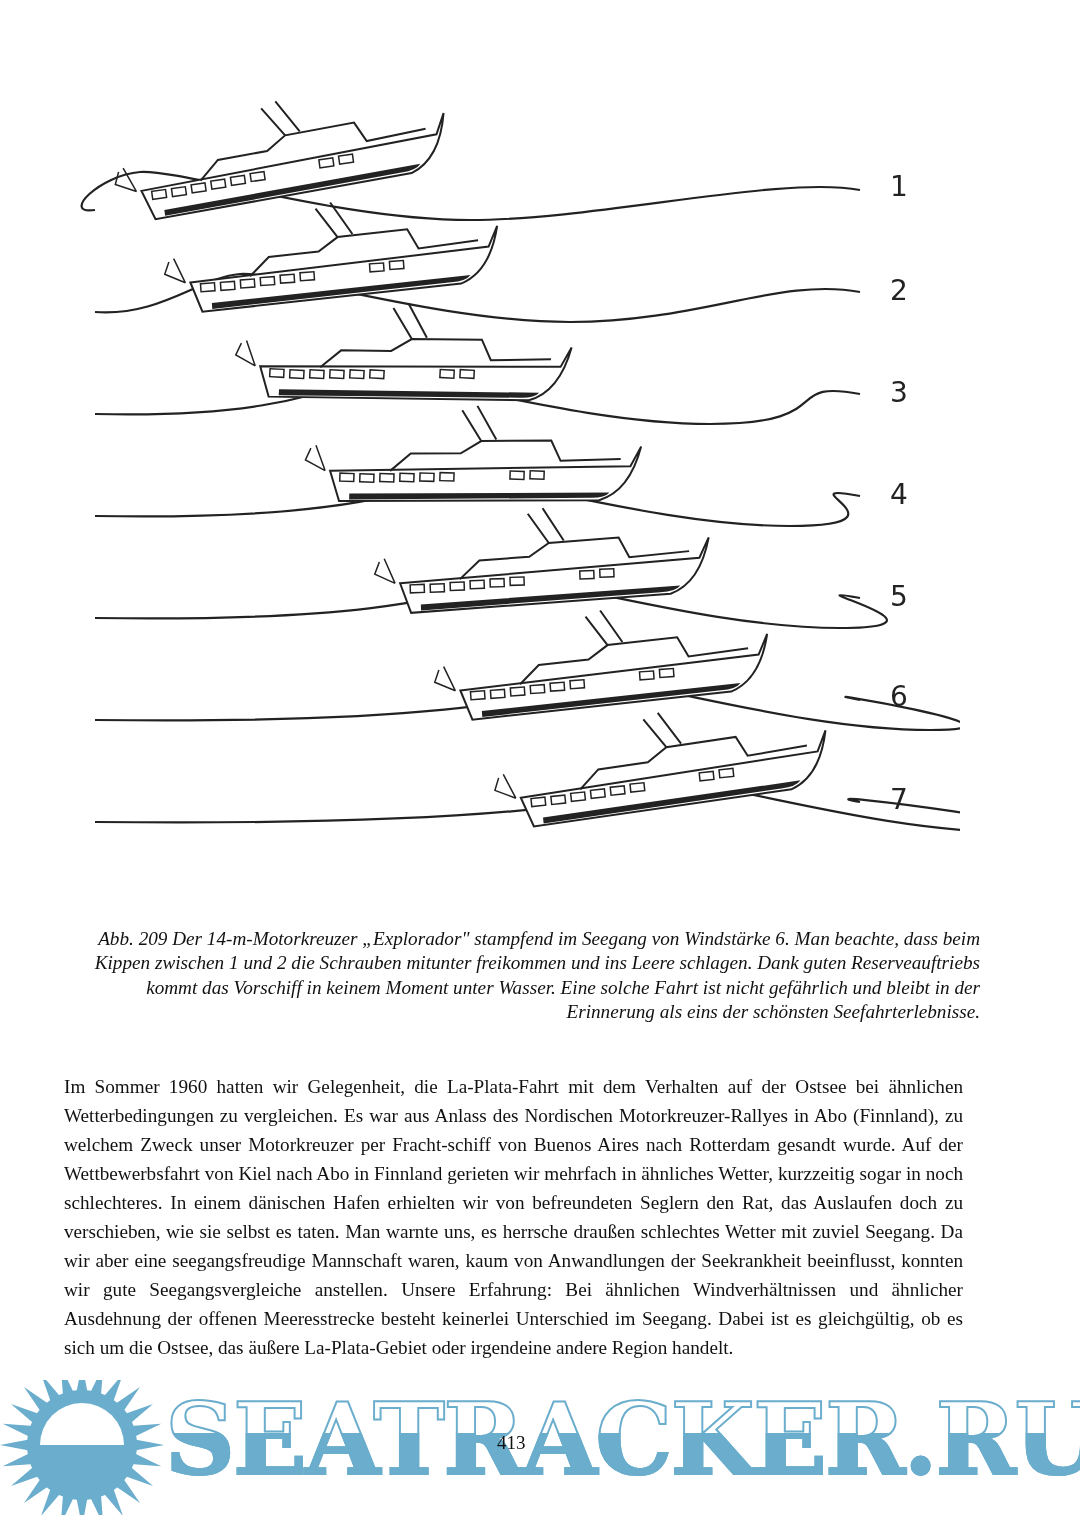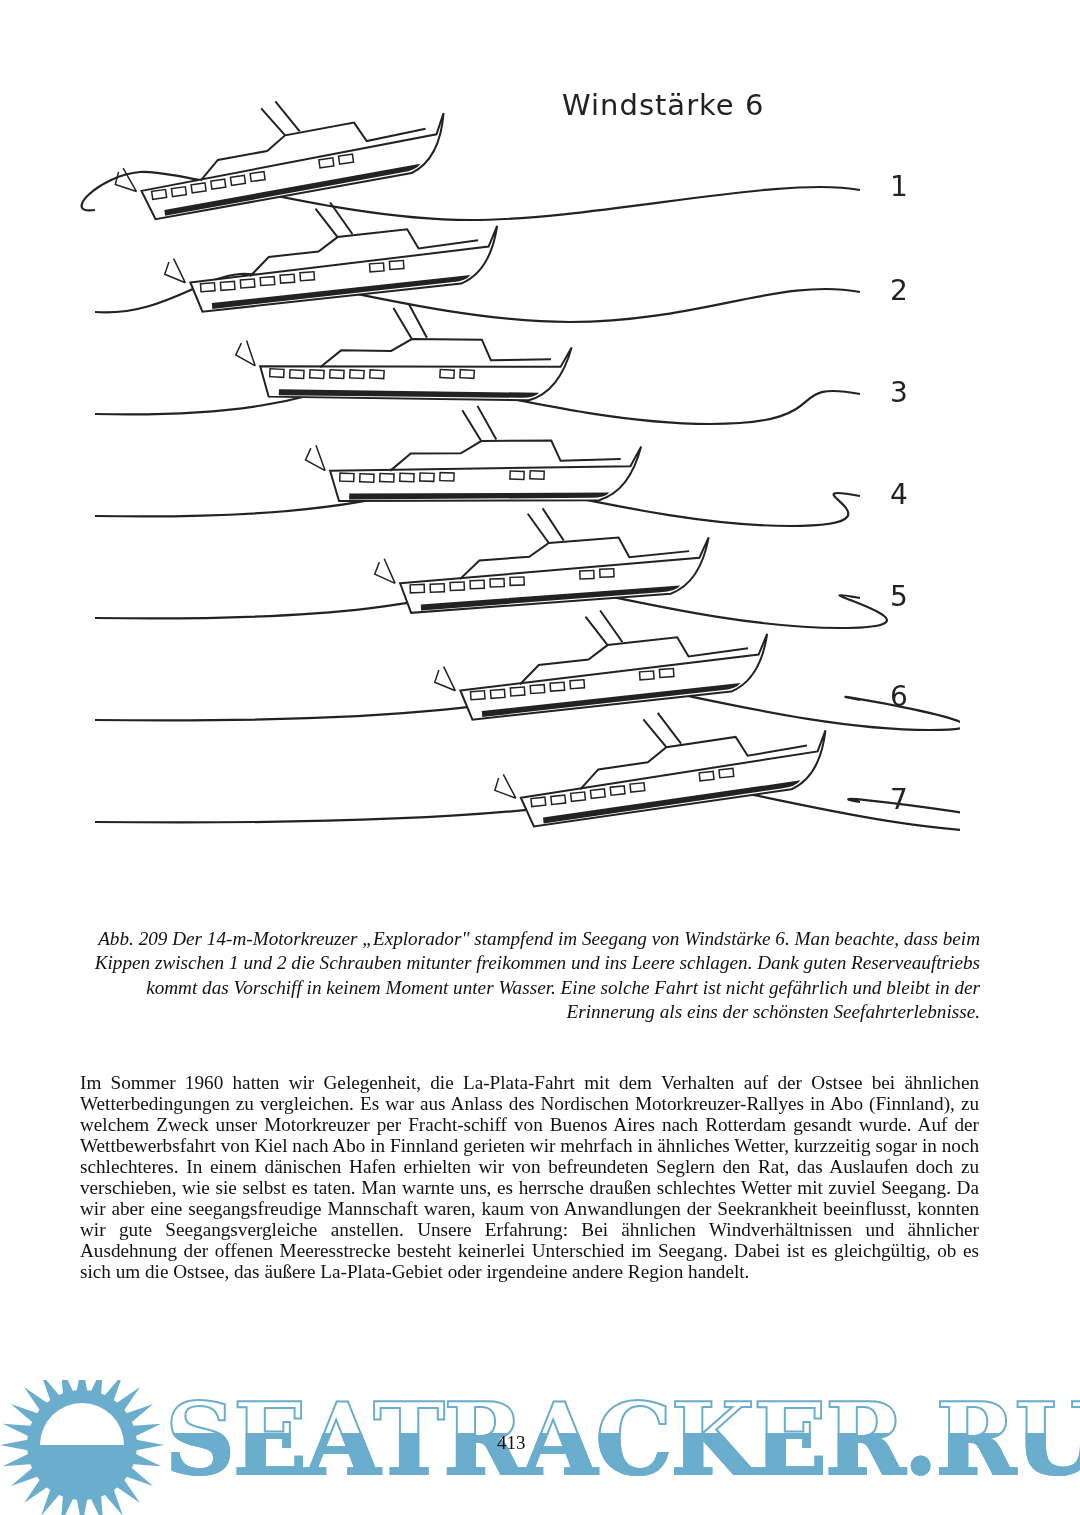--- a/index.html
+++ b/index.html
@@ -2,21 +2,21 @@
 <html><head>
 <meta charset="utf-8">
 <style>
   html, body { margin:0; padding:0; background:#ffffff; }
   body { width:1080px; height:1515px; position:relative; overflow:hidden; font-family:"Liberation Serif", serif; color:#111; }
   .figure { position:absolute; left:80px; top:70px; width:880px; height:790px; }
   .figure svg { width:100%; height:100%; }
   .fig-title { position:absolute; left:482px; top:18px; font-family:"DejaVu Sans", sans-serif; font-size:29px; color:#222; letter-spacing:1px; }
   .wave-label { position:absolute; font-family:"DejaVu Sans", sans-serif; font-size:28px; color:#222; }
   .caption { position:absolute; left:80px; top:927px; width:900px; font-style:italic; font-size:19.2px; line-height:24.4px;text-align:right; }
-  .body-text { position:absolute; left:80px; top:1072px; width:899px; font-size:19.2px; line-height:21px; text-align:justify; }
+  .body-text { position:absolute; left:64px; top:1072px; width:899px; font-size:19.2px; line-height:29px; text-align:justify; }
   .page-number { position:absolute; left:497px; top:1432px; font-size:19px; color:#111; z-index:3; }
   .watermark { position:absolute; left:0; top:1380px; width:1080px; height:135px; z-index:2; }
   .wm-text { position:absolute; left:165px; top:1389px; font-family:"DejaVu Serif", serif; font-weight:bold; font-size:100px; letter-spacing:-2px; color:#6aadcc; line-height:1; z-index:2;
     background: linear-gradient(to bottom, transparent 0, transparent 44%, #6aadcc 44%); -webkit-background-clip:text; background-clip:text; -webkit-text-fill-color:transparent; -webkit-text-stroke:2px #6aadcc; transform:scaleX(0.97); transform-origin:left; }
 </style>
 </head>
 <body>
 
 <div class="figure">
   <svg id="fig-svg" viewBox="0 0 880 790">
@@ -140,21 +140,20 @@
         <rect x="50" y="41" width="14" height="8"></rect>
           <rect x="70" y="40" width="14" height="8"></rect>
         <rect x="90" y="39" width="14" height="8"></rect>
           <rect x="110" y="38" width="14" height="8"></rect>
         <rect x="180" y="34" width="14" height="8"></rect>
           <rect x="200" y="33" width="14" height="8"></rect>
       </g>
       <path d="M-5 40 L-25 30 L-20 18 M-5 40 L-15 15" stroke="#222" stroke-width="1.5" fill="none"></path>
       </g>
     </svg>
-  <div class="fig-title">Windstärke 6</div>
   <div class="wave-label" style="left:810px;top:100px">1</div>
   <div class="wave-label" style="left:810px;top:204px">2</div>
   <div class="wave-label" style="left:810px;top:306px">3</div>
   <div class="wave-label" style="left:810px;top:408px">4</div>
   <div class="wave-label" style="left:810px;top:510px">5</div>
   <div class="wave-label" style="left:810px;top:610px">6</div>
   <div class="wave-label" style="left:810px;top:713px">7</div>
 </div>
 
 <div class="caption">Abb. 209 Der 14-m-Motorkreuzer „Explorador" stampfend im Seegang von Windstärke 6. Man beachte, dass beim Kippen zwischen 1 und 2 die Schrauben mitunter freikommen und ins Leere schlagen. Dank guten Reserveauftriebs kommt das Vorschiff in keinem Moment unter Wasser. Eine solche Fahrt ist nicht gefährlich und bleibt in der Erinnerung als eins der schönsten Seefahrterlebnisse.</div>

